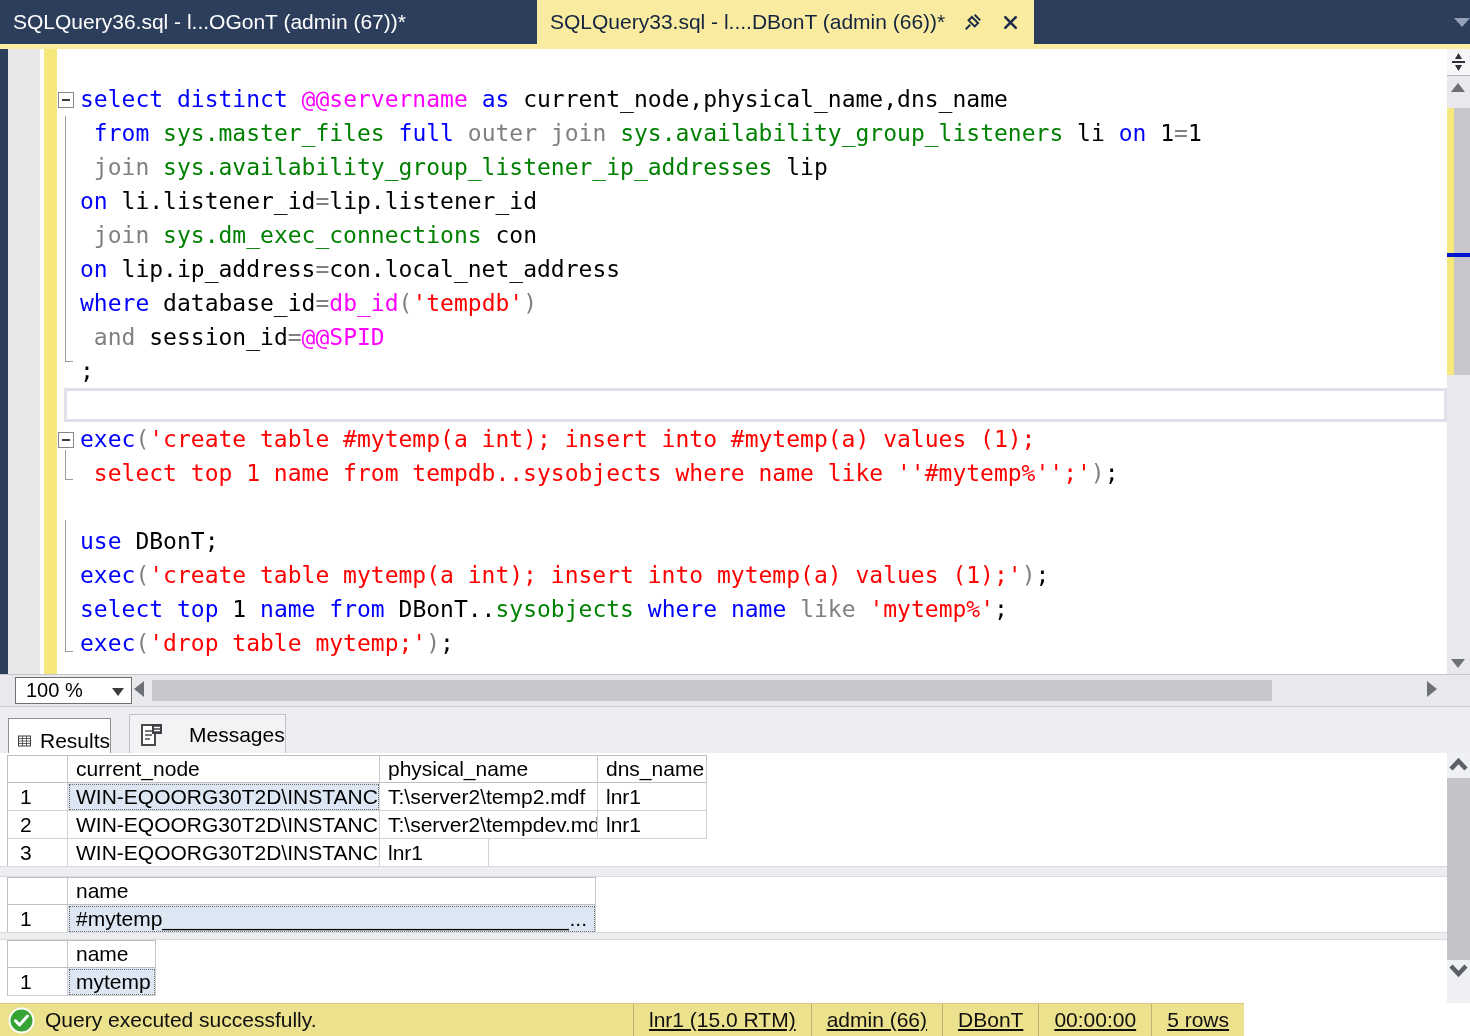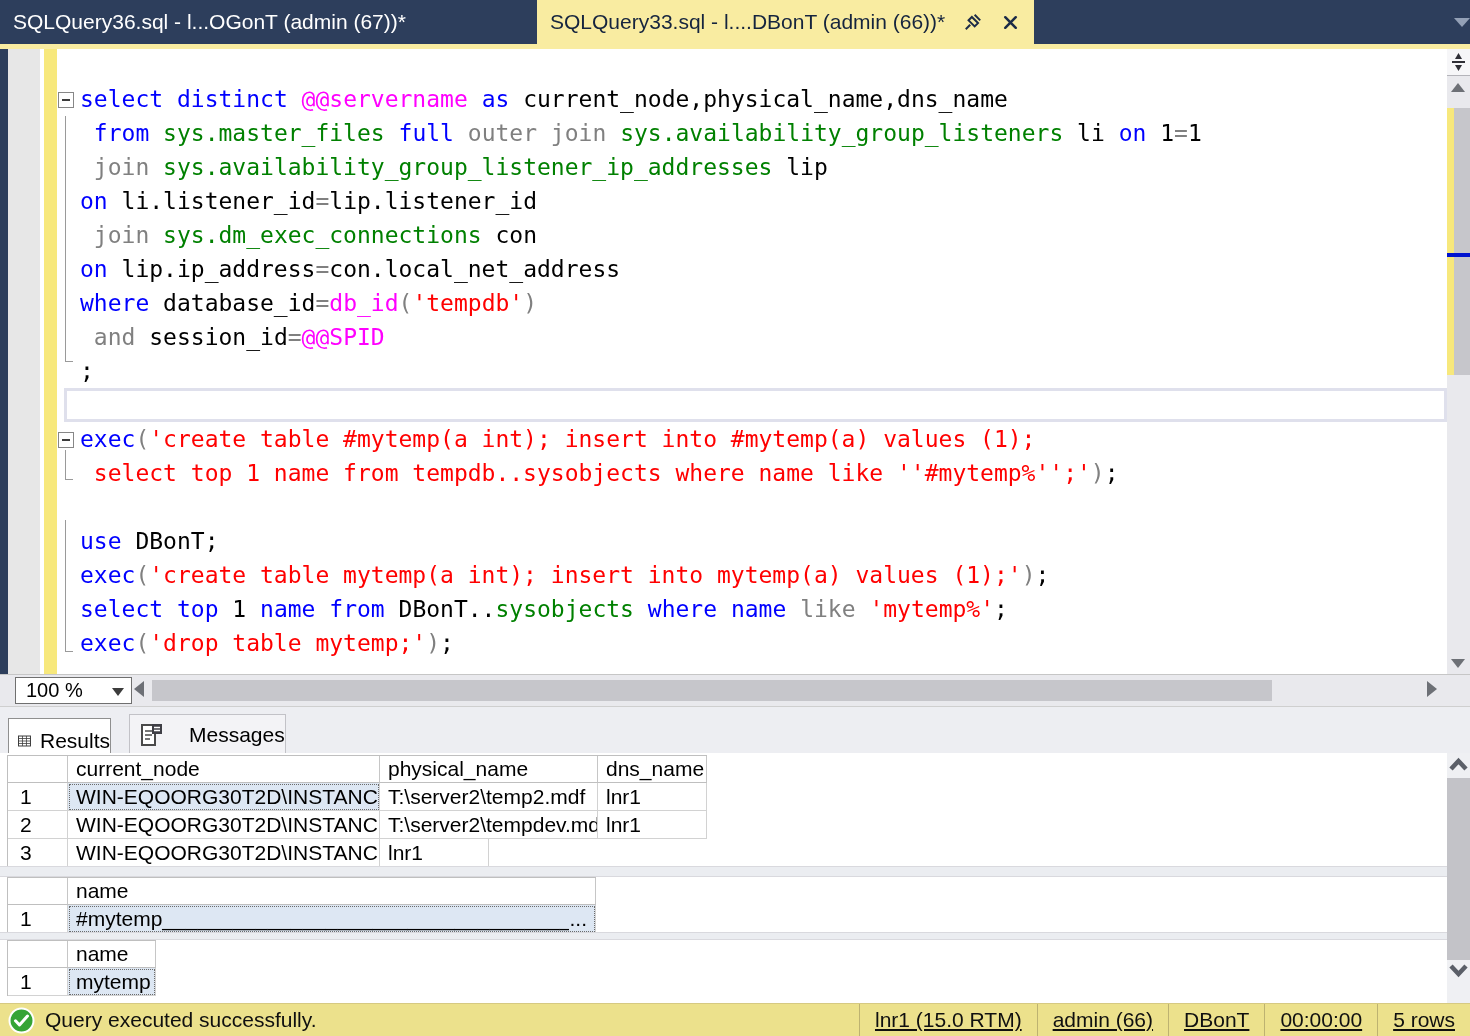--- a/index.html
+++ b/index.html
@@ -91,21 +91,21 @@
   .trunc{overflow:hidden;white-space:nowrap;flex:0 1 auto;}
   .ell{flex:none;}
 
   
   .res-sb{position:absolute;right:0;top:0;width:23px;height:250px;background:#eff0f3;}
   .res-up{position:absolute;top:4px;left:1px;}
   .res-thumb{position:absolute;left:0;top:25px;width:23px;height:182px;background:#c3c3c8;}
   .res-down{position:absolute;top:209px;left:1px;}
 
   
-  .status{position:absolute;left:0;bottom:0;width:1470px;height:33px;background:#ece18c;
+  .status{position:absolute;left:0;bottom:0;width:1244px;height:33px;background:#ece18c;
           border-top:1px solid #d6c982;box-sizing:border-box;display:flex;align-items:center;
           font-size:21px;color:#101010;}
   .st-icon{margin:0 10px 0 8px;display:flex;align-items:center;}
   .st-msg{flex:1;}
   .st-seg{padding:0 15px;border-left:1px solid #bdb271;height:100%;display:flex;align-items:center;text-decoration:underline;}
 </style>
 </head>
 <body>
 
 <div class="stage">

